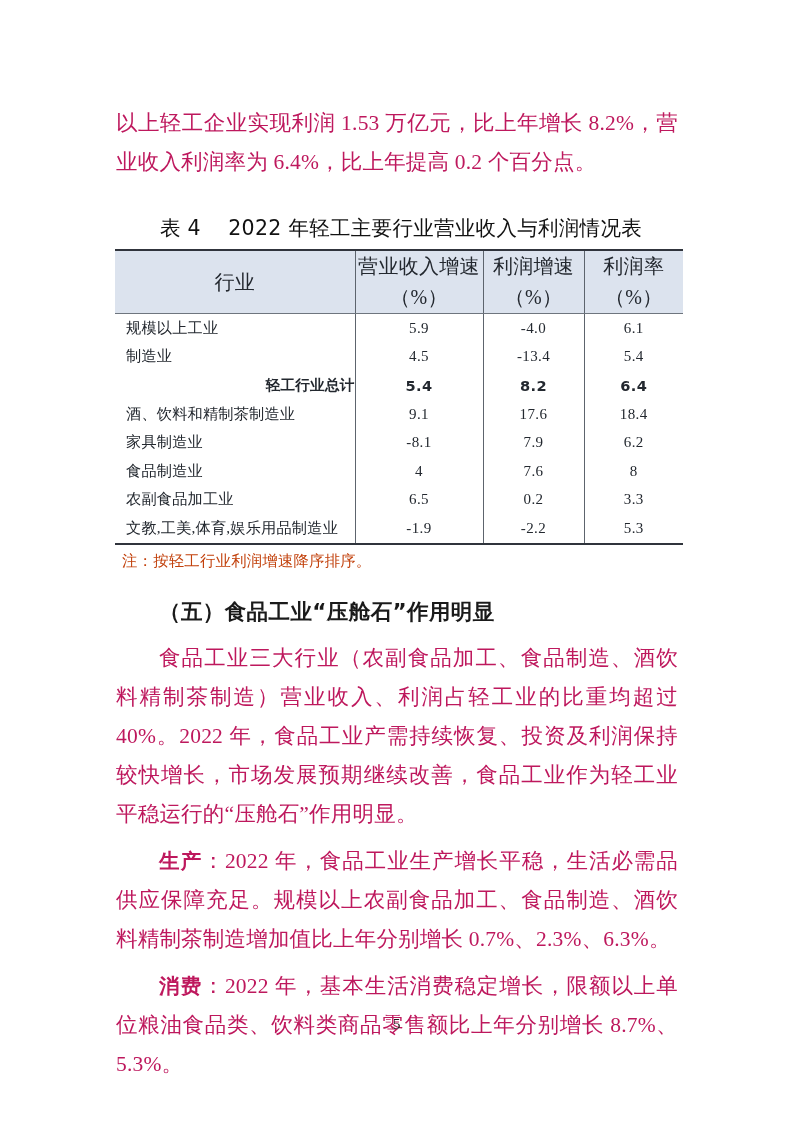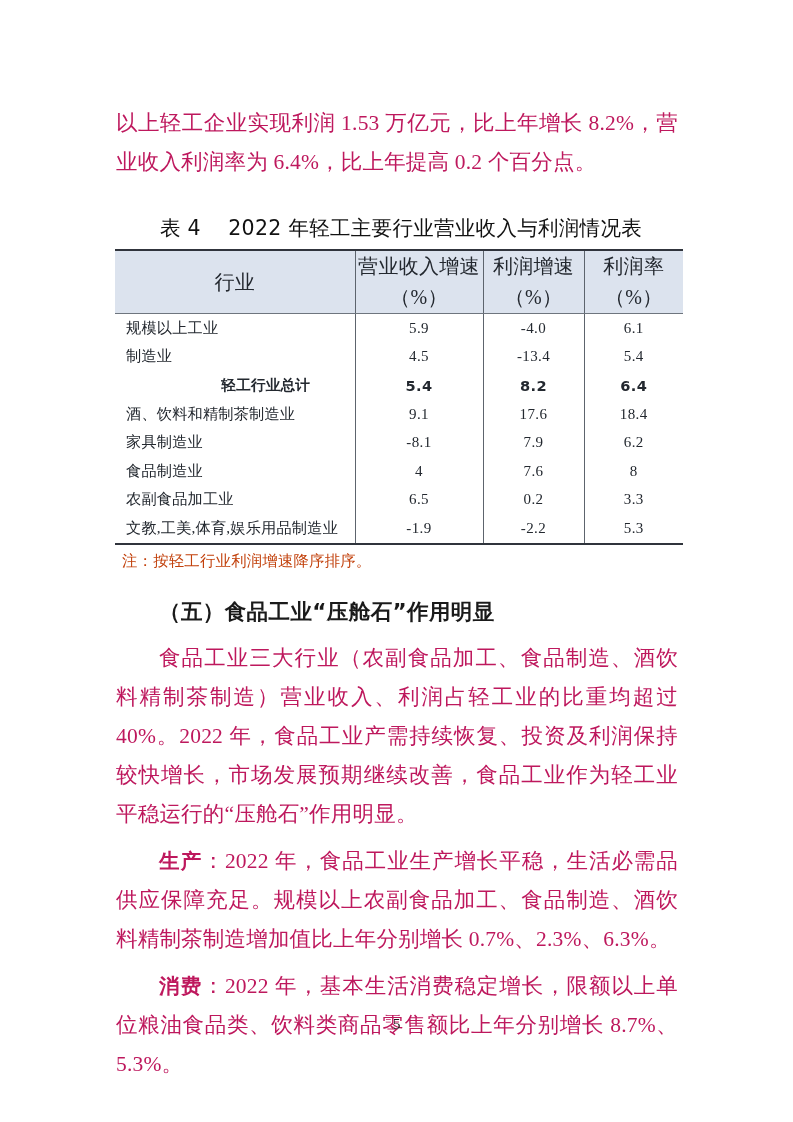--- a/index.html
+++ b/index.html
@@ -116,21 +116,21 @@
   }
   table.data tbody td.col-sep {
     border-left: 1.3px solid #5d646d;
   }
   table.data tbody tr.total td {
     font-weight: bold;
     font-family: "DejaVu Sans", "Liberation Sans", sans-serif;
     font-size: 14.6px;
   }
   table.data tbody tr.total td.name {
-    text-align: center;
+    text-align: right;
     padding-left: 62px;
   }
   table.data tbody tr:last-child td {
     border-bottom: 2.2px solid #30343c;
   }
   .tbl-note {
     font-size: 15.4px;
     line-height: 26px;
     margin: 3px 0 0 7px;
     color: #c2410c;

